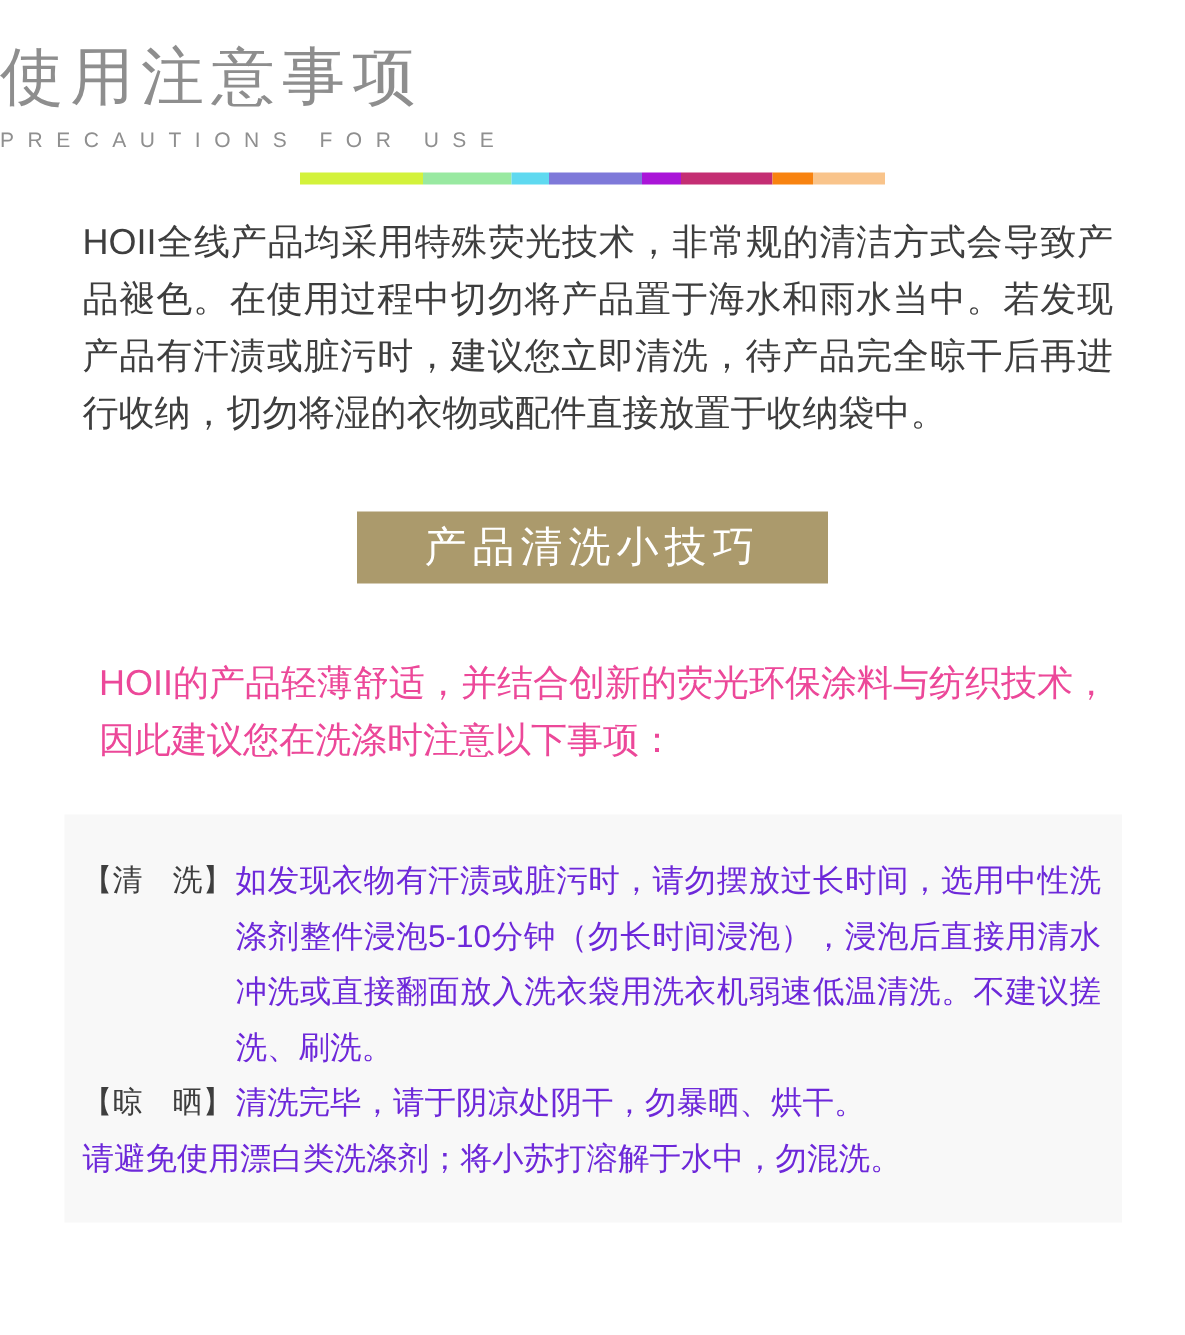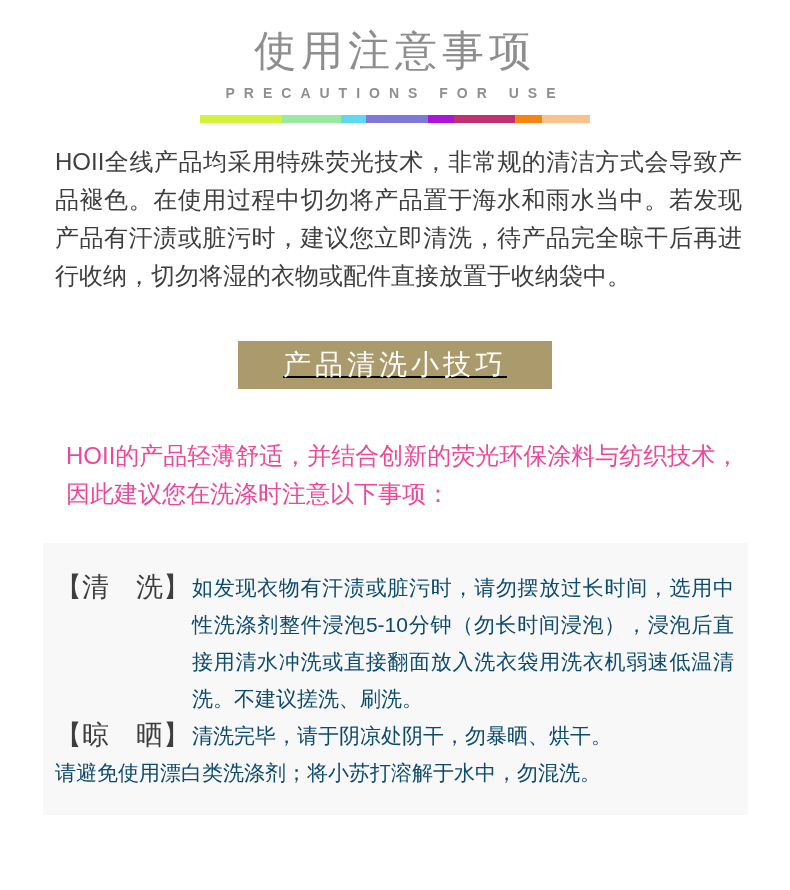--- a/index.html
+++ b/index.html
@@ -14,34 +14,33 @@
     font-family: "Liberation Sans", "DejaVu Sans", sans-serif;
   }
   .page {
     width: 790px;
     height: 890px;
     position: relative;
   }
   
   .header {
     padding-top: 26px;
-    text-align: center;
   }
   .title {
     margin: 0;
     font-size: 42px;
     font-weight: 300;
     letter-spacing: 5px;
     color: #8e8e8e;
     line-height: 50px;
   }
   .subtitle {
     margin-top: 9px;
     font-size: 14px;
-    font-weight: 700;
+    font-weight: 400;
     letter-spacing: 9px;
     color: #8f8f8f;
   }
   .rainbow {
     margin: 14px auto 0 auto;
     width: 390px;
     height: 8px;
     display: flex;
   }
   .rainbow .seg { height: 100%; }
@@ -83,31 +82,31 @@
     padding: 26px 10px 24px 12px;
   }
   .care-item {
     display: flex;
     align-items: flex-start;
     margin: 0;
   }
   .item-label {
     flex: 0 0 auto;
     white-space: nowrap;
-    font-size: 27px;
+    font-size: 20px;
     line-height: 37px;
     color: #3e3e3e;
     margin-right: 2px;
     text-align: center;
   }
   .item-text {
     flex: 1 1 auto;
     font-size: 21px;
     line-height: 37px;
-    color: #0c4a6e;
+    color: #6d28d9;
     text-align: justify;
     margin-right: 4px;
   }
 </style>
 </head>
 <body>
 
 <div class="page">
 
   <div class="header">
@@ -120,21 +119,21 @@
         <div class="seg" style="background: rgb(126, 121, 217); width: 62px;"></div>
         <div class="seg" style="background: rgb(170, 21, 216); width: 26px;"></div>
         <div class="seg" style="background: rgb(196, 46, 115); width: 61px;"></div>
         <div class="seg" style="background: rgb(248, 131, 16); width: 27px;"></div>
         <div class="seg" style="background: rgb(249, 196, 139); width: 48px;"></div>
       </div>
   </div>
 
   <p class="intro">HOII全线产品均采用特殊荧光技术，非常规的清洁方式会导致产品褪色。在使用过程中切勿将产品置于海水和雨水当中。若发现产品有汗渍或脏污时，建议您立即清洗，待产品完全晾干后再进行收纳，切勿将湿的衣物或配件直接放置于收纳袋中。</p>
 
-  <div class="banner" style="background: rgb(171, 154, 108); text-decoration: underline;">
+  <div class="banner" style="background: rgb(171, 154, 108);">
     <span>产品清洗小技巧</span>
   </div>
 
   <p class="tips-intro">HOII的产品轻薄舒适，并结合创新的荧光环保涂料与纺织技术，因此建议您在洗涤时注意以下事项：</p>
 
   <div class="care-panel">
     <div class="care-item">
       <span class="item-label">【清　洗】</span>
       <span class="item-text">如发现衣物有汗渍或脏污时，请勿摆放过长时间，选用中性洗涤剂整件浸泡5-10分钟（勿长时间浸泡），浸泡后直接用清水冲洗或直接翻面放入洗衣袋用洗衣机弱速低温清洗。不建议搓洗、刷洗。</span>
     </div>

